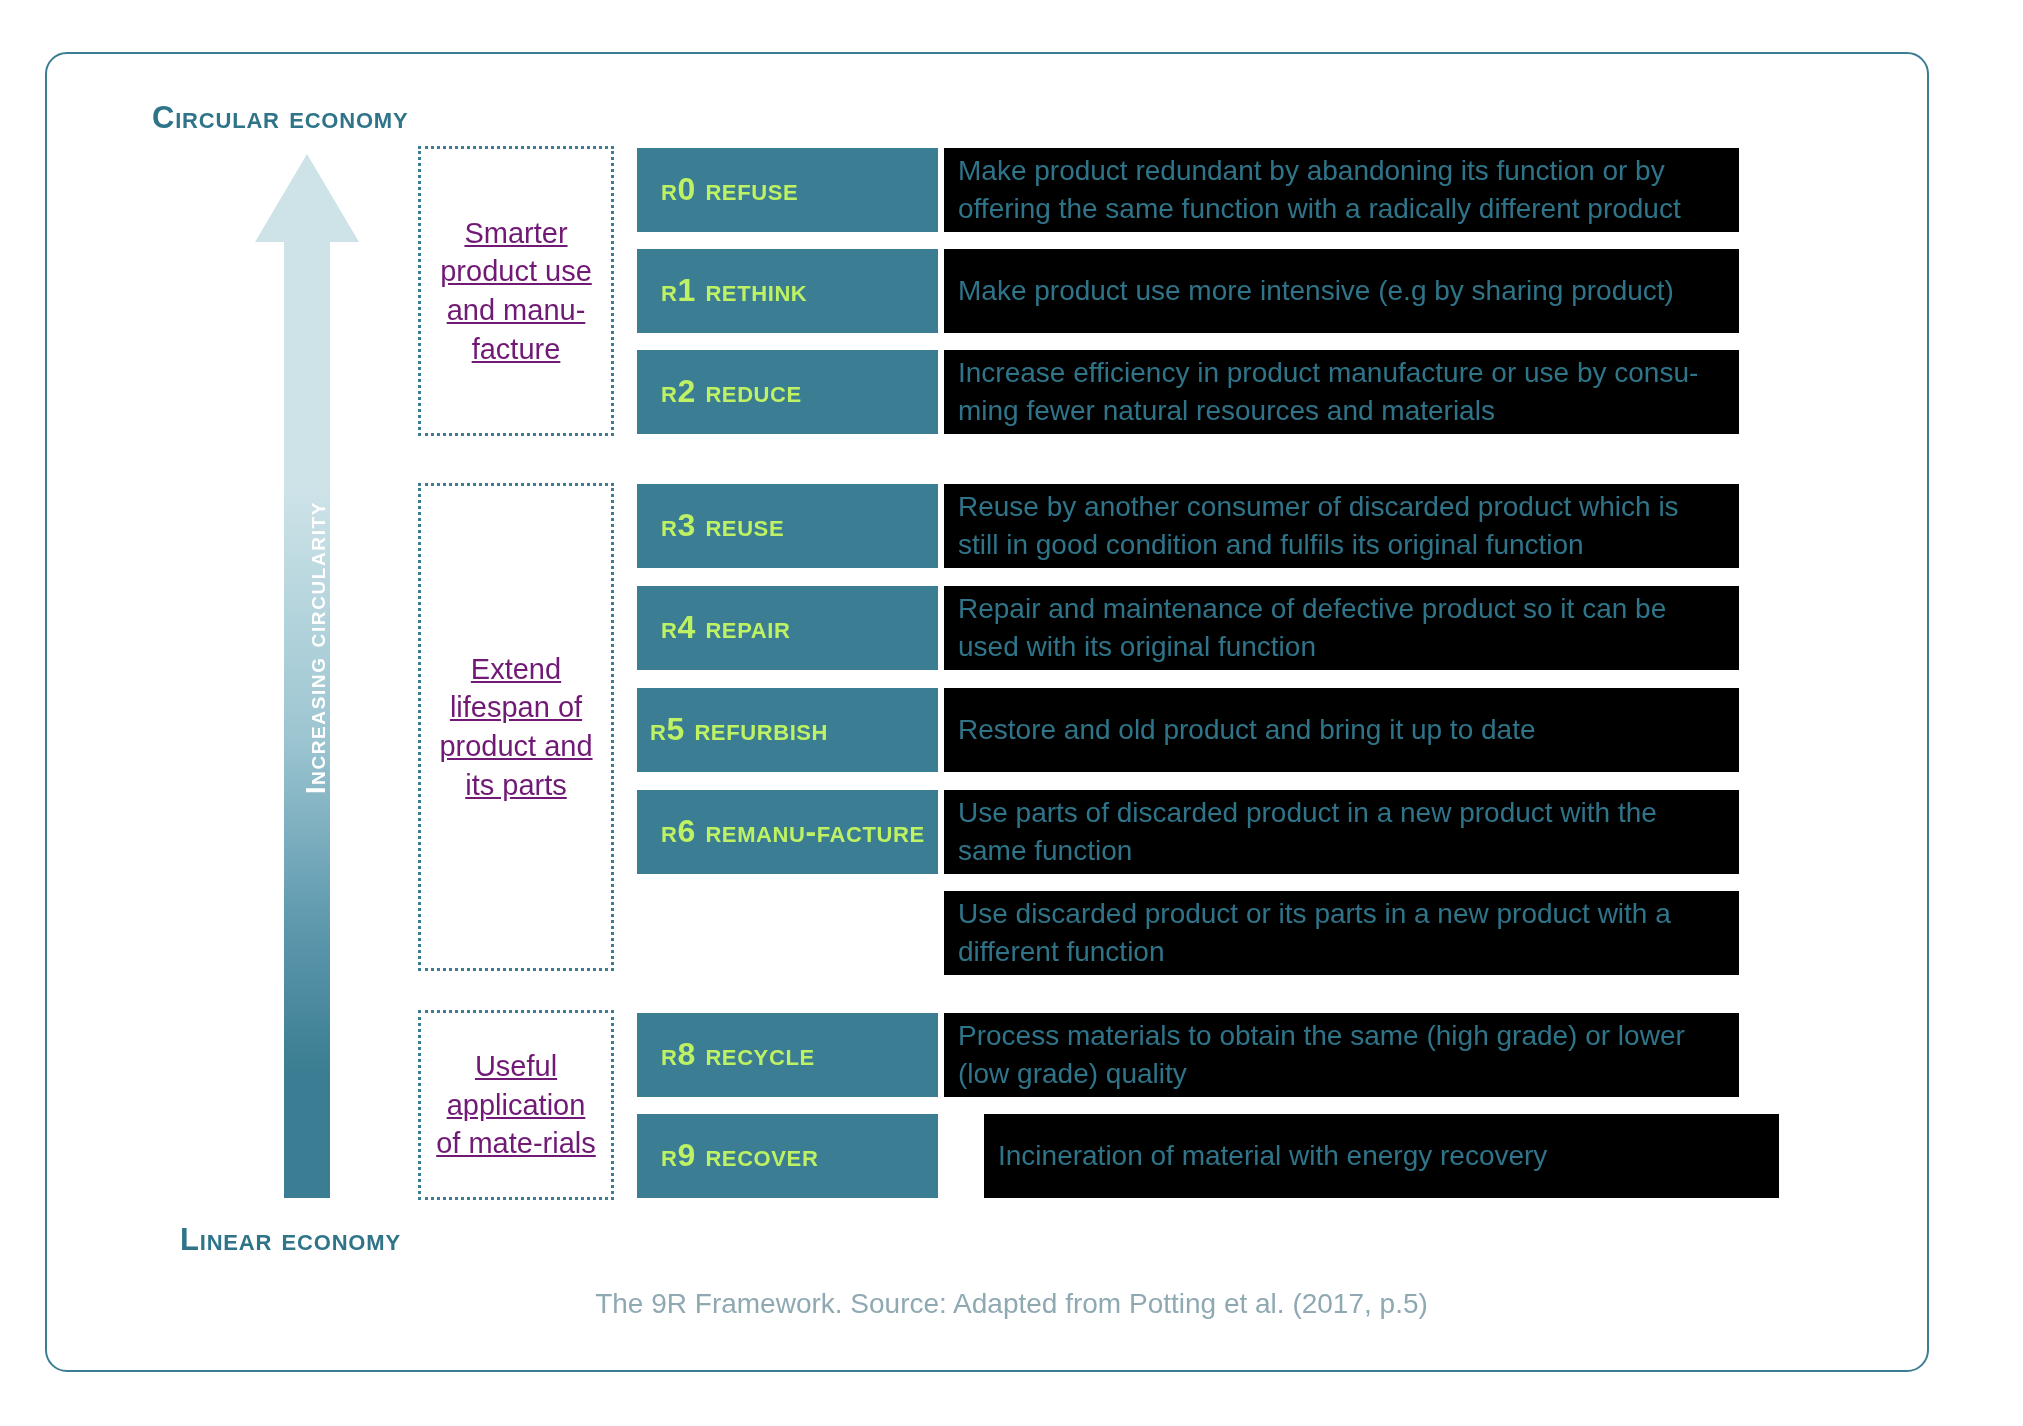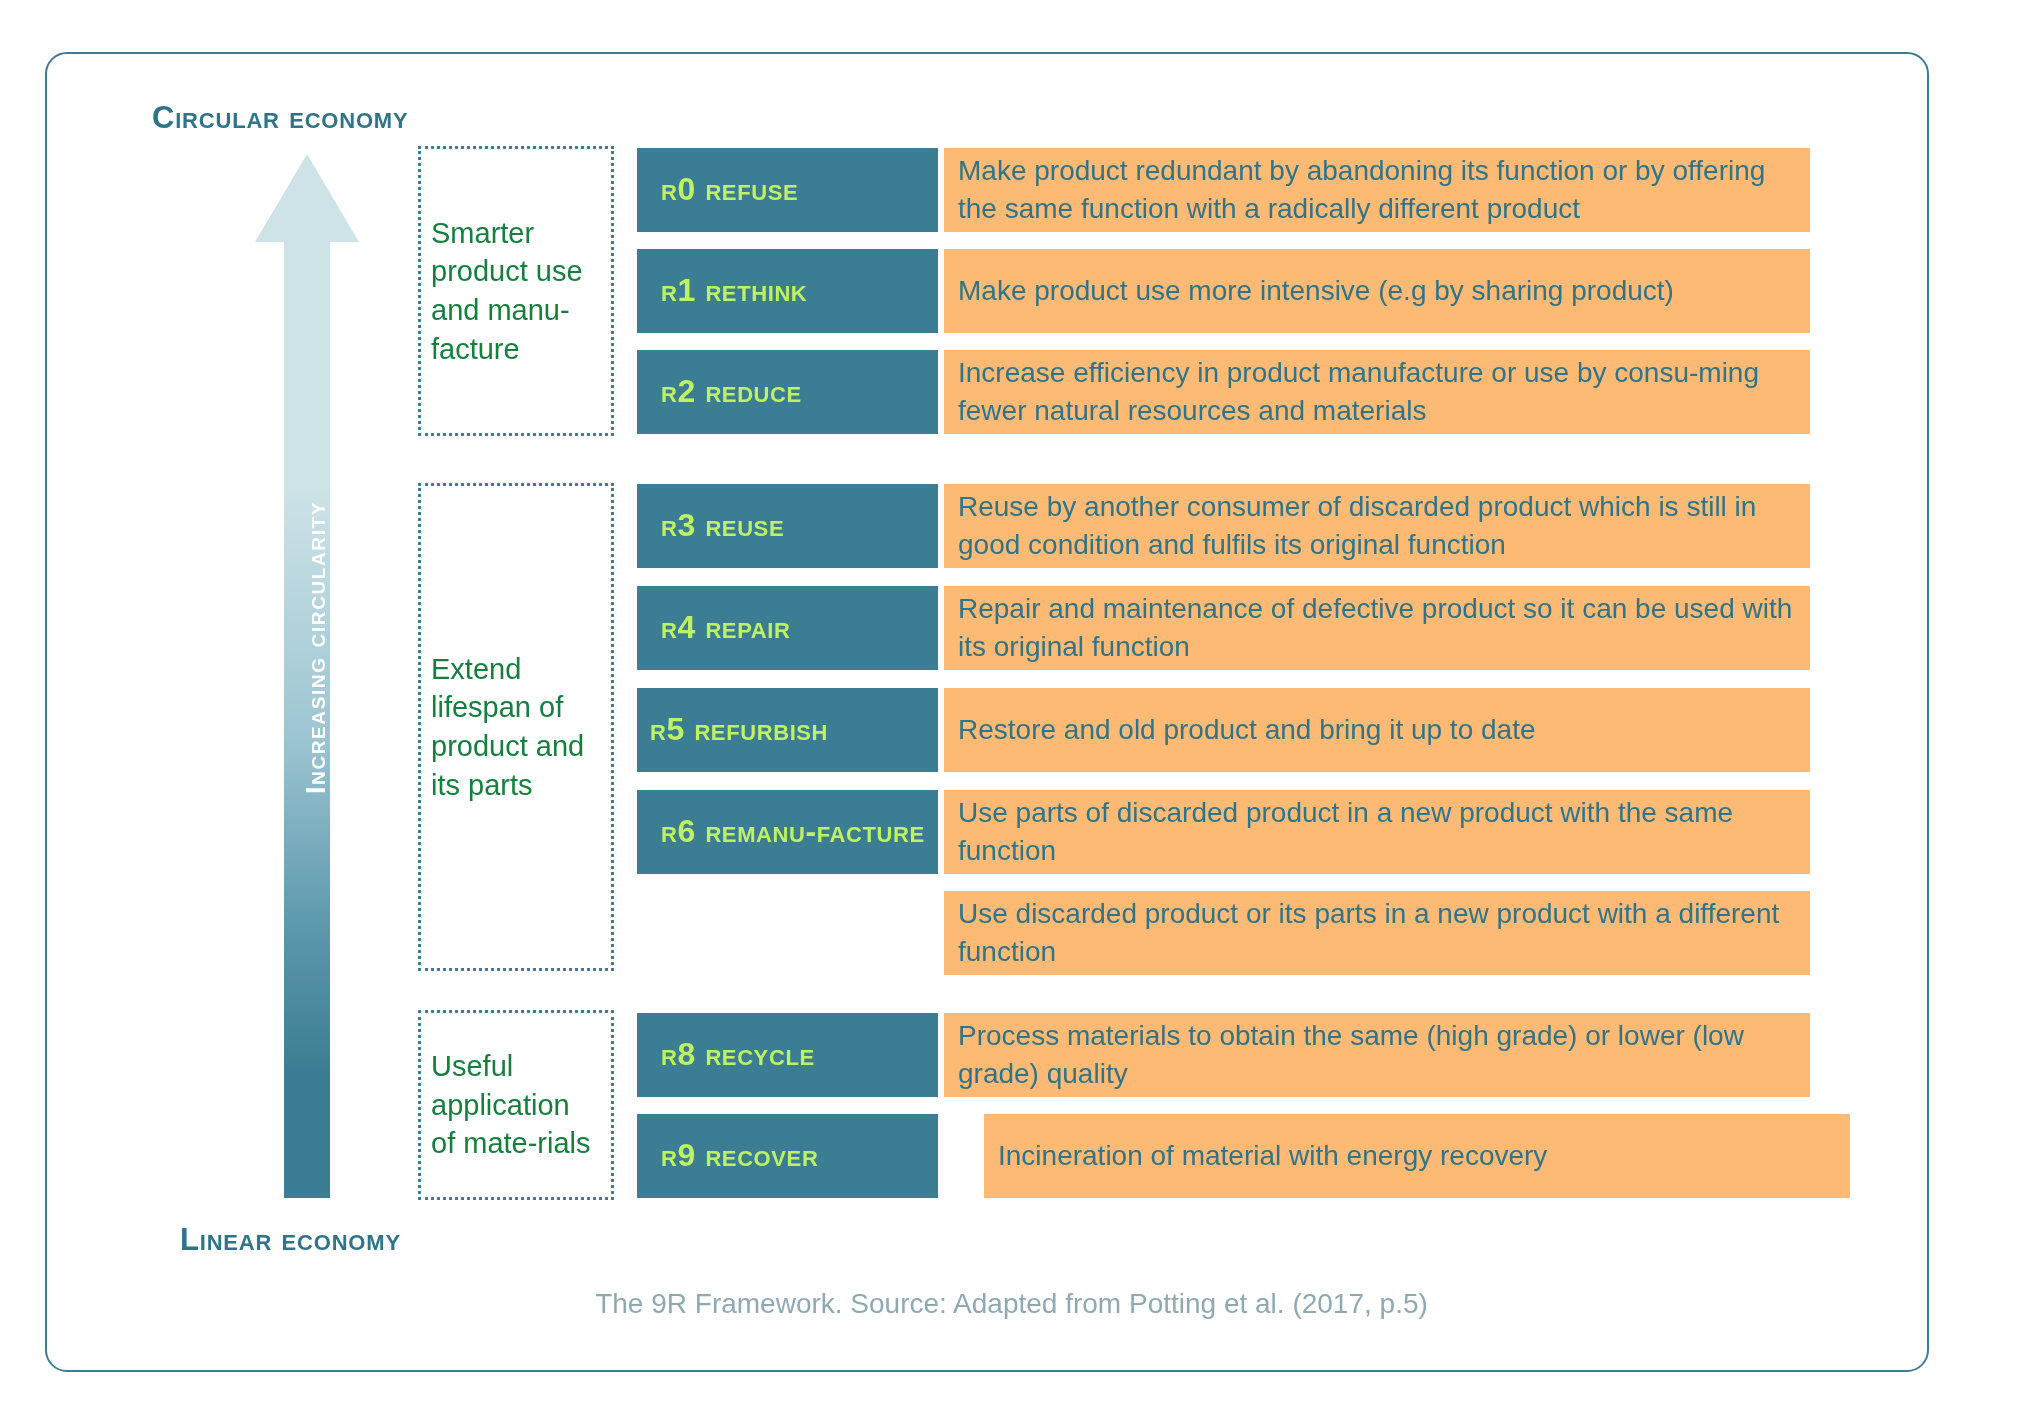--- a/index.html
+++ b/index.html
@@ -86,26 +86,28 @@
   .arrow-text::first-letter { text-transform: uppercase; }
 
   
   .category-box {
     position: absolute;
     border: 3px dotted #3b7d92;
     box-sizing: border-box;
     display: flex;
     align-items: center;
     justify-content: center;
-    color: #15803d;
+    text-align: center;
+    color: #701a75;
     font-size: 29px;
     line-height: 1.33;
     padding: 6px 10px;
     left: 418px;
     width: 196px;
+    text-decoration: underline;
   }
   .r-label {
     position: absolute;
     left: 637px;
     width: 301px;
     background: #3b7d92;
     color: #bef264;
     display: flex;
     align-items: center;
     padding-left: 24px;
@@ -115,22 +117,22 @@
     letter-spacing: 0.6px;
     font-variant: small-caps;
     text-transform: lowercase;
     line-height: 1.06;
   }
   .r-label::first-letter { text-transform: uppercase; }
 
   .r-desc {
     position: absolute;
     left: 944px;
-    width: 866px;
-    background: #fdba74;
+    width: 795px;
+    background: #000000;
     color: #2f7489;
     display: flex;
     align-items: center;
     padding: 0 16px 0 14px;
     box-sizing: border-box;
     font-size: 28px;
     line-height: 1.36;
   }
 
   

